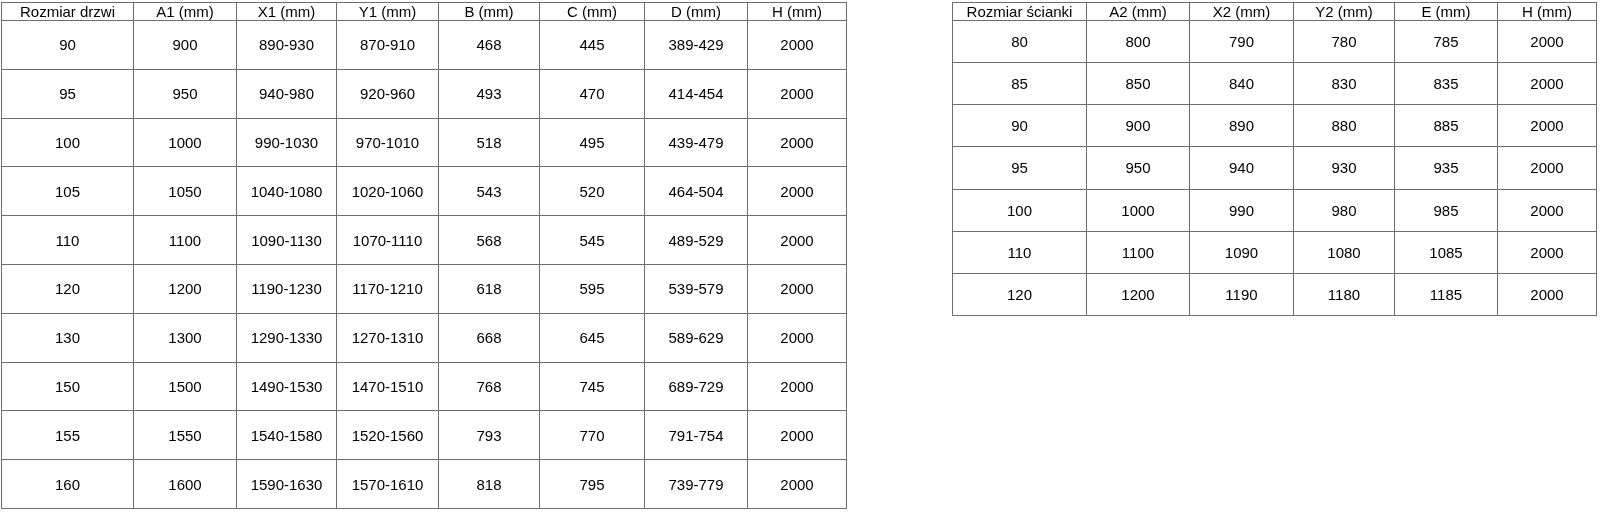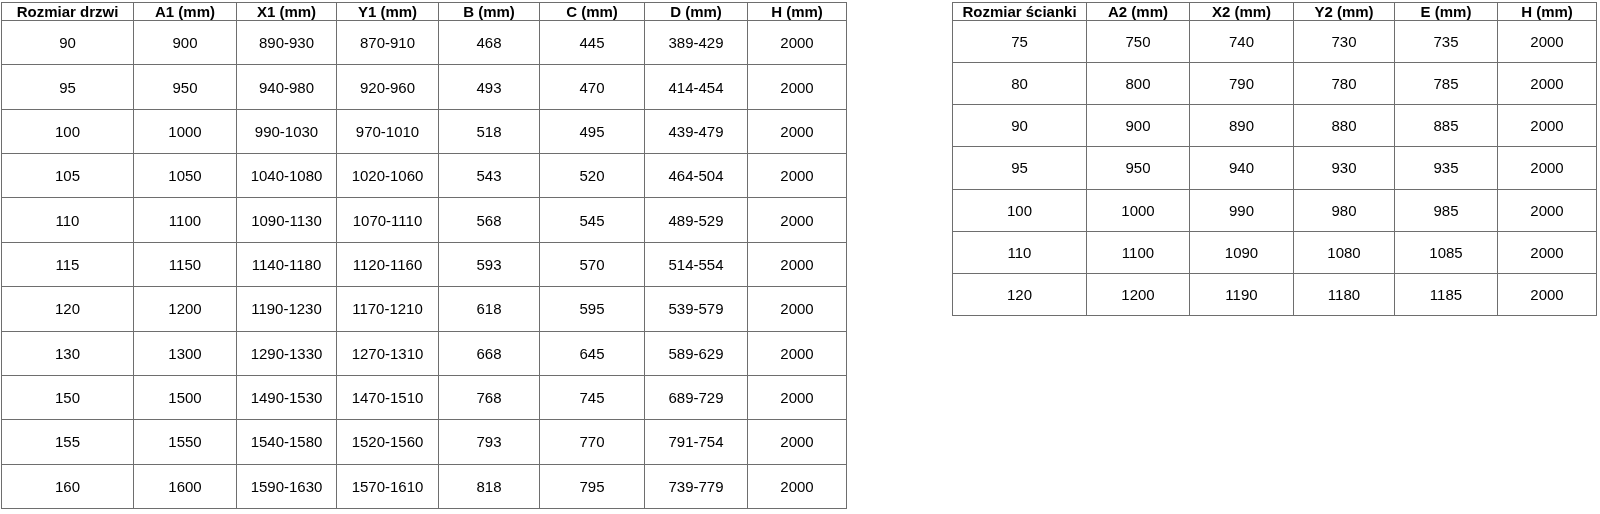--- a/index.html
+++ b/index.html
@@ -24,21 +24,21 @@
     border: 1px solid #6e6e6e;
     text-align: center;
     vertical-align: middle;
     padding: 0;
     font-size: 15px;
     color: #000000;
     white-space: nowrap;
     overflow: hidden;
   }
   table.spec th {
-    font-weight: bold;
+    font-weight: normal;
   }
   #door-table {
     left: 1px;
     top: 2px;
     width: 845px;
     height: 507px;
   }
   #wall-table {
     left: 952px;
     top: 2px;
@@ -120,30 +120,20 @@
           <td>110</td>
           <td>1100</td>
           <td>1090-1130</td>
           <td>1070-1110</td>
           <td>568</td>
           <td>545</td>
           <td>489-529</td>
           <td>2000</td>
         </tr>
         <tr>
-          <td>115</td>
-          <td>1150</td>
-          <td>1140-1180</td>
-          <td>1120-1160</td>
-          <td>593</td>
-          <td>570</td>
-          <td>514-554</td>
-          <td>2000</td>
-        </tr>
-        <tr>
           <td>120</td>
           <td>1200</td>
           <td>1190-1230</td>
           <td>1170-1210</td>
           <td>618</td>
           <td>595</td>
           <td>539-579</td>
           <td>2000</td>
         </tr>
         <tr>
@@ -203,36 +193,36 @@
           <th>Rozmiar ścianki</th>
           <th>A2 (mm)</th>
           <th>X2 (mm)</th>
           <th>Y2 (mm)</th>
           <th>E (mm)</th>
           <th>H (mm)</th>
         </tr>
       </thead>
     <tbody>
         <tr>
-          <td>75</td>
-          <td>750</td>
-          <td>740</td>
-          <td>730</td>
-          <td>735</td>
-          <td>2000</td>
-        </tr>
-        <tr>
           <td>80</td>
           <td>800</td>
           <td>790</td>
           <td>780</td>
           <td>785</td>
           <td>2000</td>
         </tr>
         <tr>
+          <td>85</td>
+          <td>850</td>
+          <td>840</td>
+          <td>830</td>
+          <td>835</td>
+          <td>2000</td>
+        </tr>
+        <tr>
           <td>90</td>
           <td>900</td>
           <td>890</td>
           <td>880</td>
           <td>885</td>
           <td>2000</td>
         </tr>
         <tr>
           <td>95</td>
           <td>950</td>

